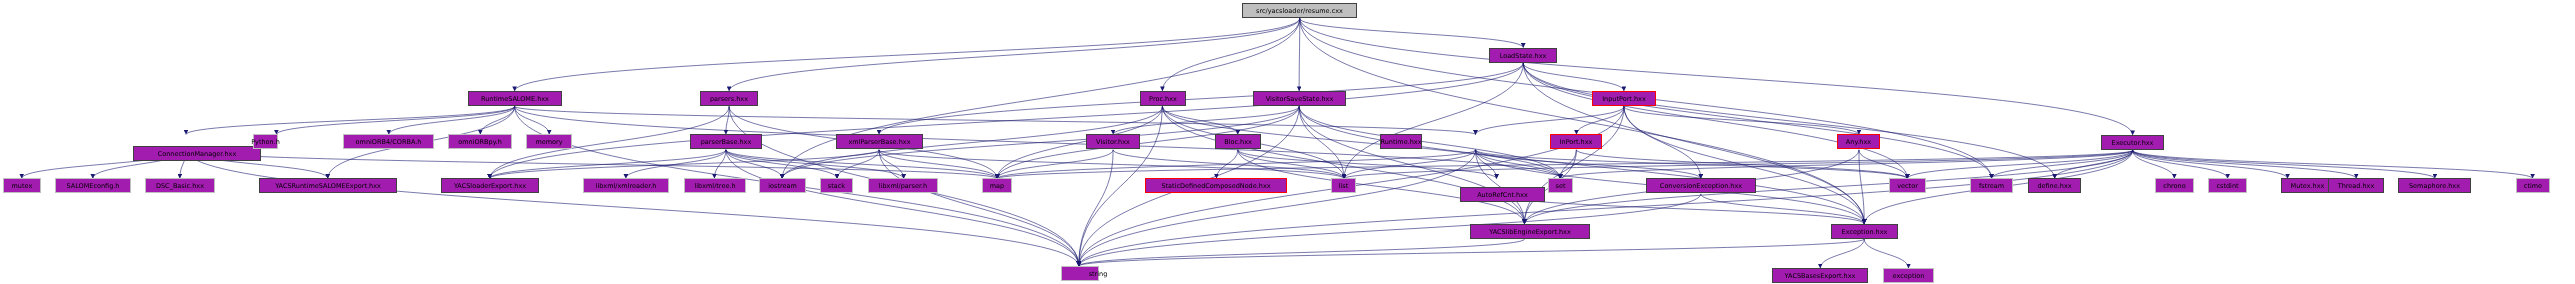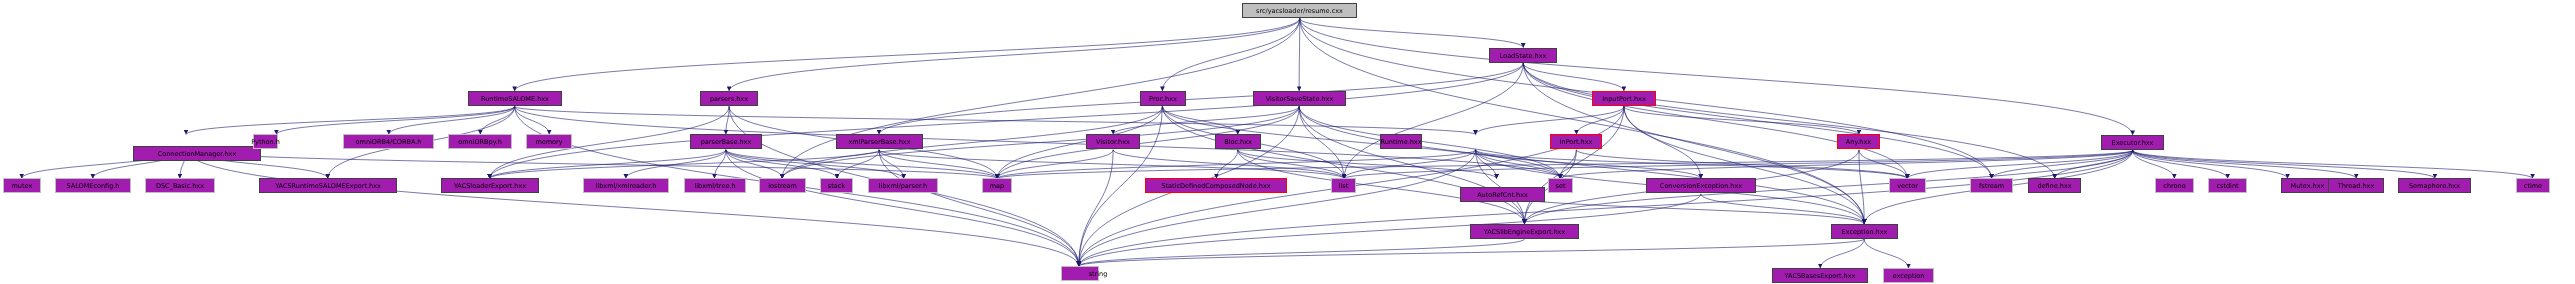--- a/index.html
+++ b/index.html
@@ -272,21 +272,21 @@
       </div>
       <div class="node local" style="left: 2328px; top: 178px; width: 56px;">
         <span>Thread.hxx</span>
       </div>
       <div class="node local" style="left: 2398px; top: 178px; width: 73px;">
         <span>Semaphore.hxx</span>
       </div>
       <div class="node system" style="left: 2516px; top: 178px; width: 34px;">
         <span>ctime</span>
       </div>
-      <div class="node local" style="left: 1470px; top: 224px; width: 109px;">
+      <div class="node local" style="left: 1470px; top: 224px; width: 120px;">
         <span>YACSlibEngineExport.hxx</span>
       </div>
       <div class="node local" style="left: 1831px; top: 224px; width: 67px;">
         <span>Exception.hxx</span>
       </div>
       <div class="node system" style="left: 1061px; top: 266px; width: 35px; padding-left: 36px;">
         <span>string</span>
       </div>
       <div class="node local" style="left: 1772px; top: 268px; width: 96px;">
         <span>YACSBasesExport.hxx</span>

